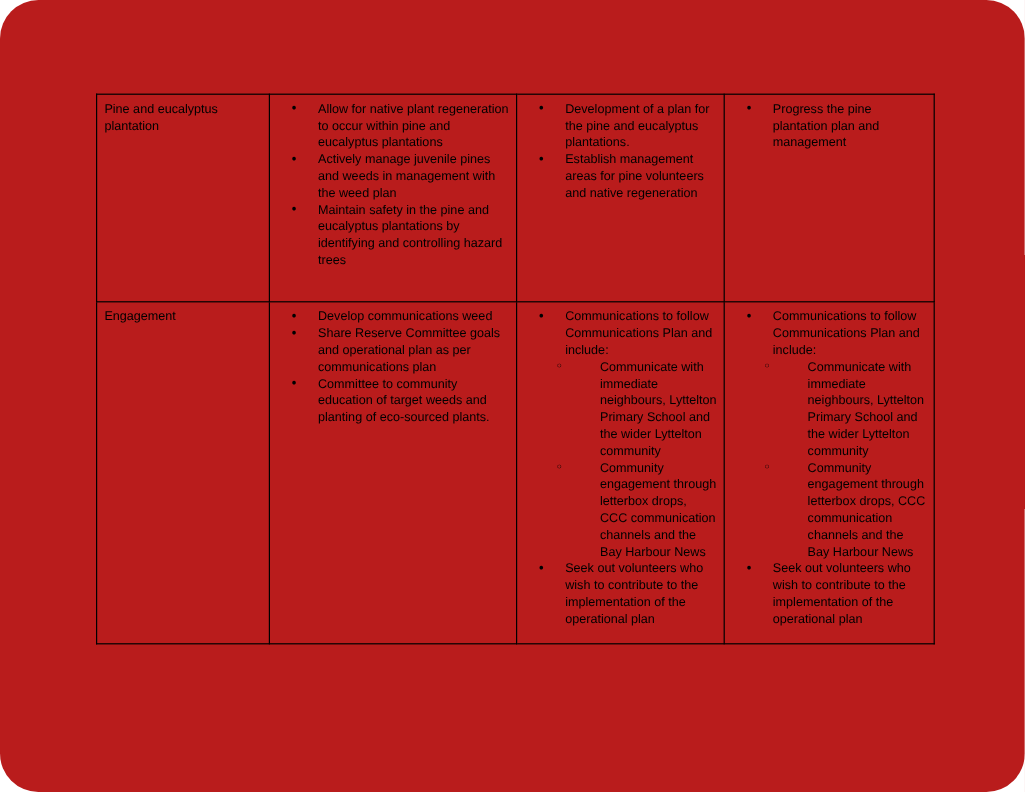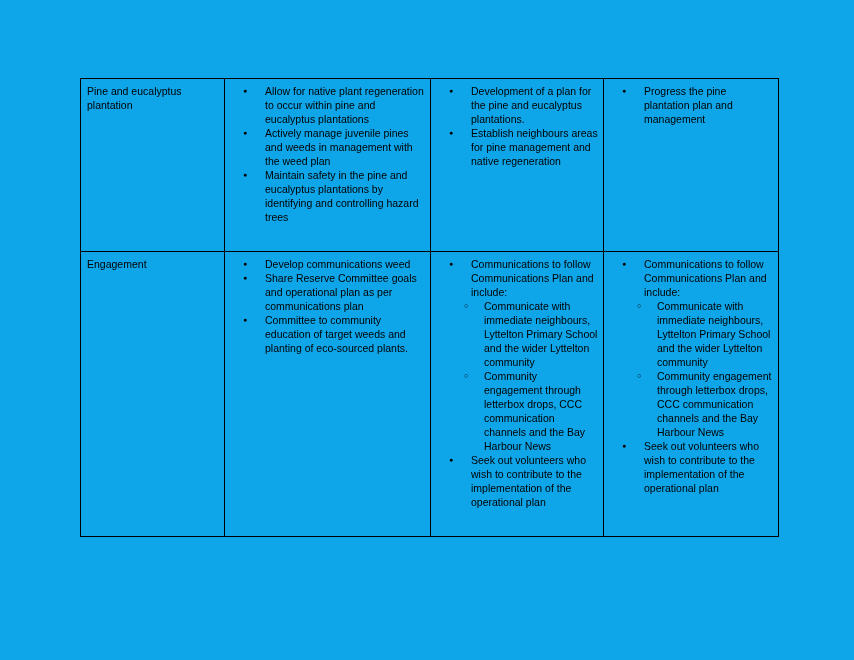--- a/index.html
+++ b/index.html
@@ -11,21 +11,22 @@
     width: 854px;
     height: 660px;
     position: relative;
     font-family: "Liberation Sans", sans-serif;
     color: #000000;
     overflow: hidden;
   }
   .page {
     position: absolute;
     inset: 0;
-    background: #0ea5e9;
+    background: #b91c1c;
+    border-radius: 32px;
   }
   table.plan-table {
     position: absolute;
     left: 80px;
     top: 78px;
     width: 698px;
     border-collapse: collapse;
     table-layout: fixed;
   }
   col.c0 { width: 144px; }
@@ -50,21 +51,21 @@
   ul.bullet-list {
     margin: 0;
     padding: 0;
     list-style: none;
   }
   li.item {
     display: flex;
     align-items: flex-start;
   }
   li.l1 { padding-left: 13px; }
-  li.l2 { padding-left: 28px; }
+  li.l2 { padding-left: 28px; gap: 16px; }
   li.l1 > .marker { width: 22px; }
   li.l2 > .marker { width: 20px; }
   .marker {
     flex: none;
     font-size: 7px;
     line-height: 14px;
     color: #000000;
   }
   .item-text {
     flex: 1 1 auto;
@@ -102,21 +103,21 @@
             </ul>
           </td>
           <td>
             <ul class="bullet-list">
               <li class="item l1">
                 <span class="marker">●</span>
                 <span class="item-text">Development of a plan for the pine and eucalyptus plantations.</span>
               </li>
               <li class="item l1">
                 <span class="marker">●</span>
-                <span class="item-text">Establish neighbours areas for pine management and native regeneration</span>
+                <span class="item-text">Establish management areas for pine volunteers and native regeneration</span>
               </li>
             </ul>
           </td>
           <td>
             <ul class="bullet-list">
               <li class="item l1">
                 <span class="marker">●</span>
                 <span class="item-text">Progress the pine plantation plan and management</span>
               </li>
             </ul>

